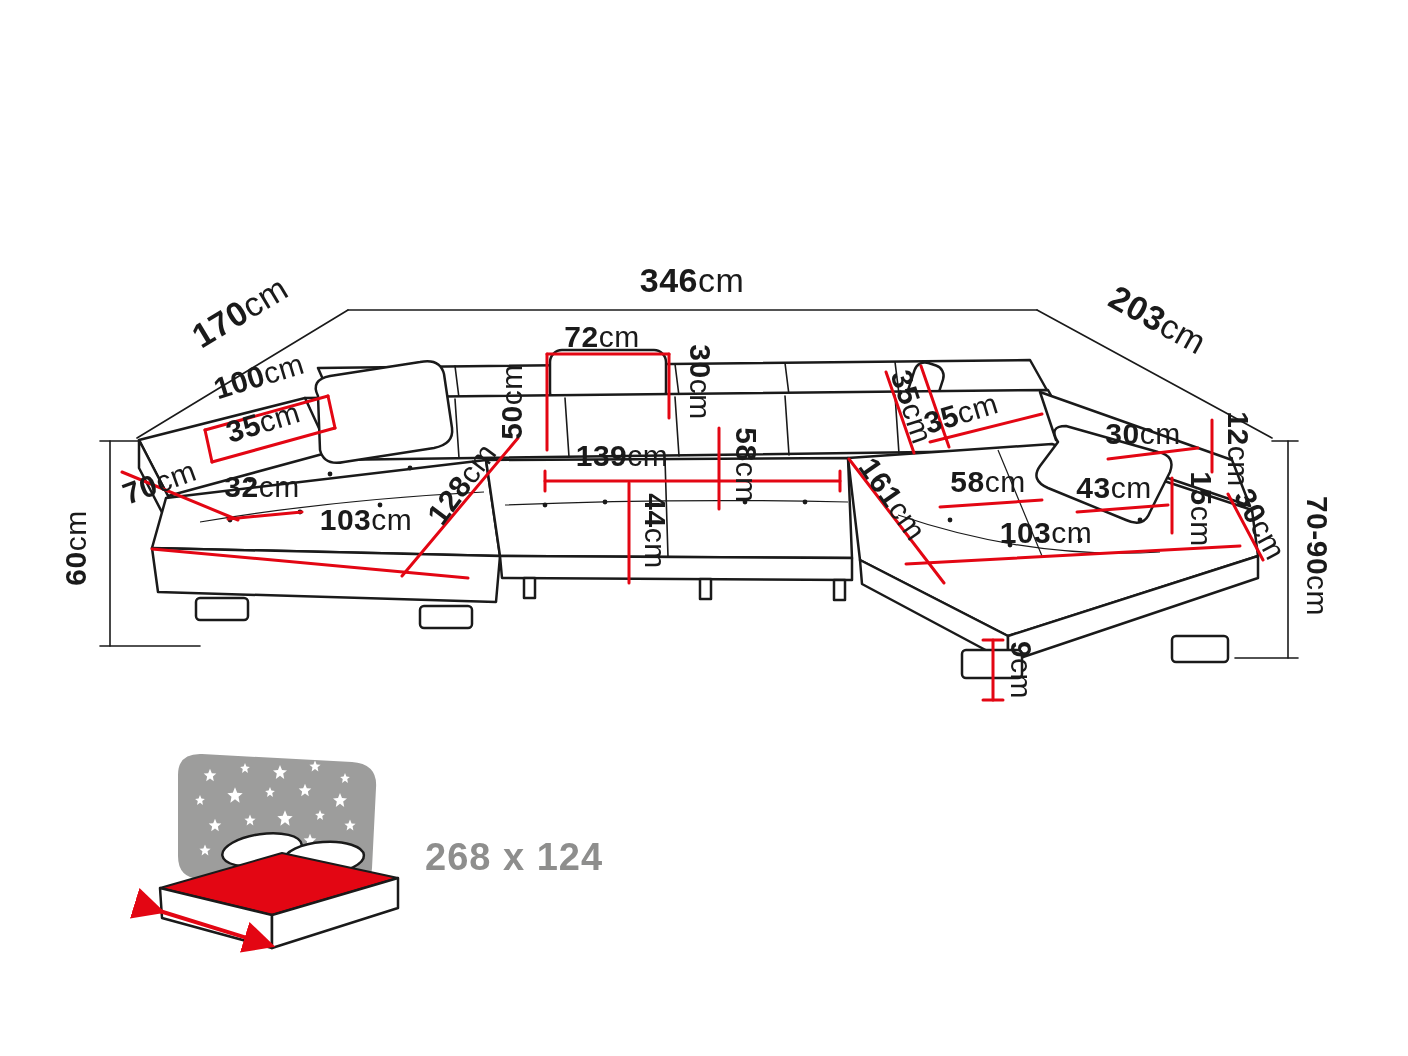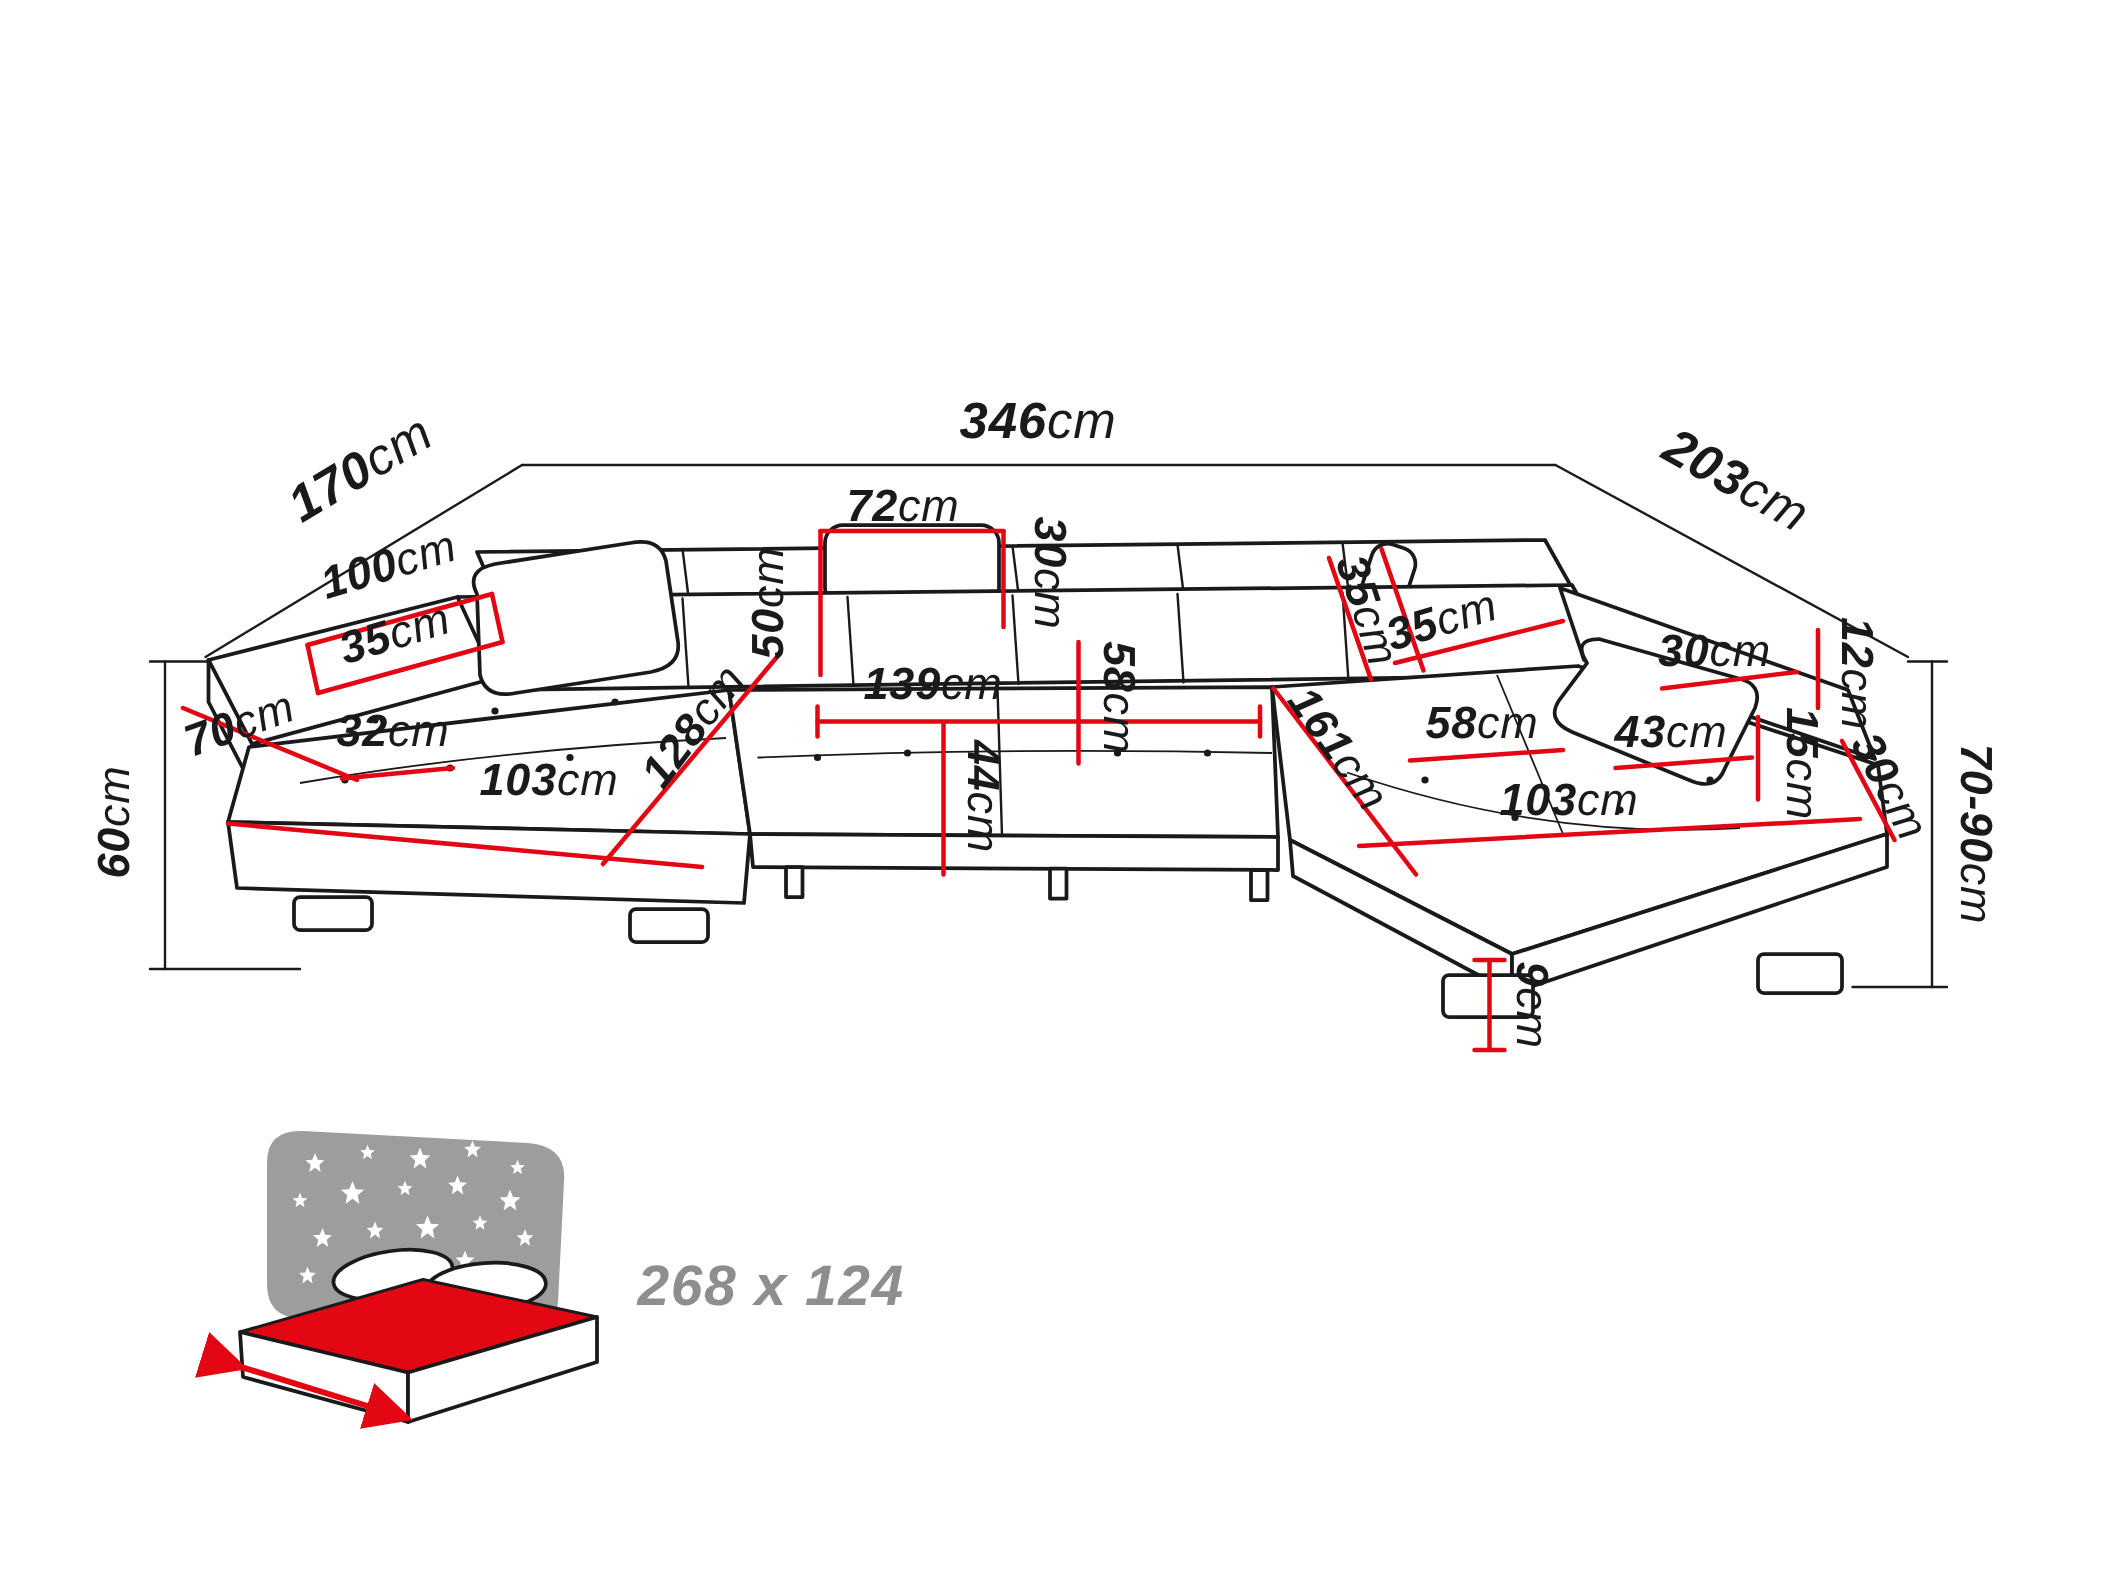--- a/index.html
+++ b/index.html
@@ -1,16 +1,16 @@
 <!DOCTYPE html>
 <html><head>
 <meta charset="utf-8">
 <style>
   html,body{margin:0;padding:0;background:#fff;}
-  .stage{position:relative;width:1408px;height:1056px;background:#fff;overflow:hidden;font-style:italic;}
+  .stage{position:relative;width:1408px;height:1056px;background:#fff;overflow:hidden;}
   svg{display:block;}
   .dim{font-family:"Liberation Sans",sans-serif;font-weight:700;font-size:30px;fill:#1a1a1a;letter-spacing:.5px;}
   .dim .unit{font-weight:400;}
   .dim-large{font-size:34px;}
   .sleep-size{font-family:"Liberation Sans",sans-serif;font-weight:700;font-size:38px;fill:#8e8e8d;letter-spacing:1px;}
   .outline{fill:#fff;stroke:#1a1a1a;stroke-width:2.5;stroke-linejoin:round;stroke-linecap:round;}
   .thin{stroke:#1a1a1a;stroke-width:1.6;fill:none;stroke-linecap:round;}
   .red{stroke:#e30613;stroke-width:3;fill:none;stroke-linecap:round;}
   .seam{stroke:#1a1a1a;stroke-width:1.2;fill:none;}
   .tuft{fill:#1a1a1a;}

